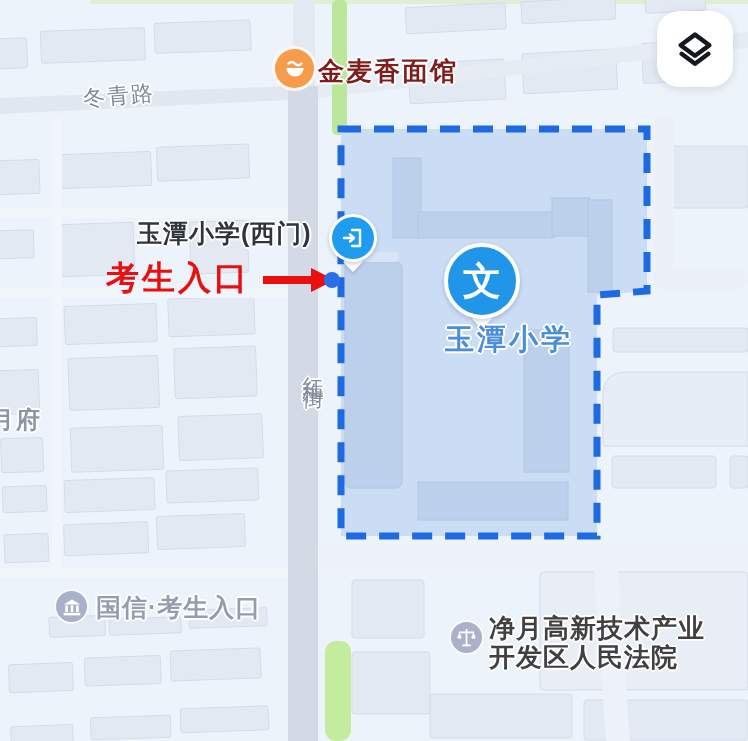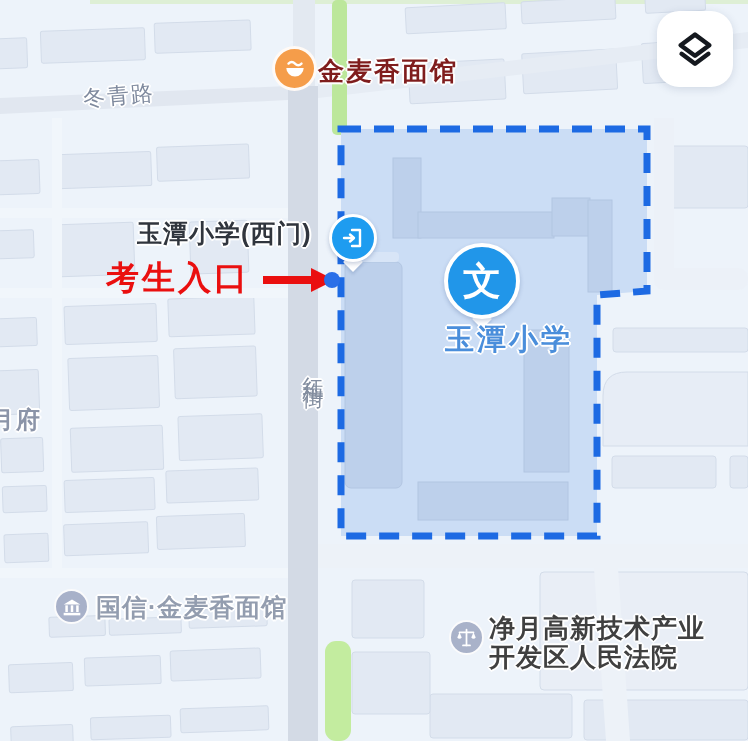--- a/index.html
+++ b/index.html
@@ -199,21 +199,21 @@
 
   <div class="poi-icon icon-villa">
     <svg width="20" height="20" viewBox="0 0 24 24" fill="#fff">
       <polygon points="12,3 22,9 2,9"></polygon>
       <rect x="4" y="10" width="3" height="8"></rect>
         <rect x="10.5" y="10" width="3" height="8"></rect>
         <rect x="17" y="10" width="3" height="8"></rect>
       <rect x="2" y="19" width="20" height="3"></rect>
     </svg>
   </div>
-  <div class="label label-villa">国信·金麦香面馆</div>
+  <div class="label label-villa">国信·考生入口</div>
 
   <div class="poi-icon icon-court">
     <svg width="21" height="21" viewBox="0 0 24 24" fill="none" stroke="#fff" stroke-width="2" stroke-linecap="round">
       <path d="M12 3 v18"></path>
         <path d="M4 6 h16"></path>
         <path d="M8 21 h8"></path>
       <path d="M4 6 l-2.5 6 a3 3 0 0 0 5 0 z" fill="#fff" stroke="none"></path>
       <path d="M20 6 l-2.5 6 a3 3 0 0 0 5 0 z" fill="#fff" stroke="none"></path>
     </svg>
   </div>

